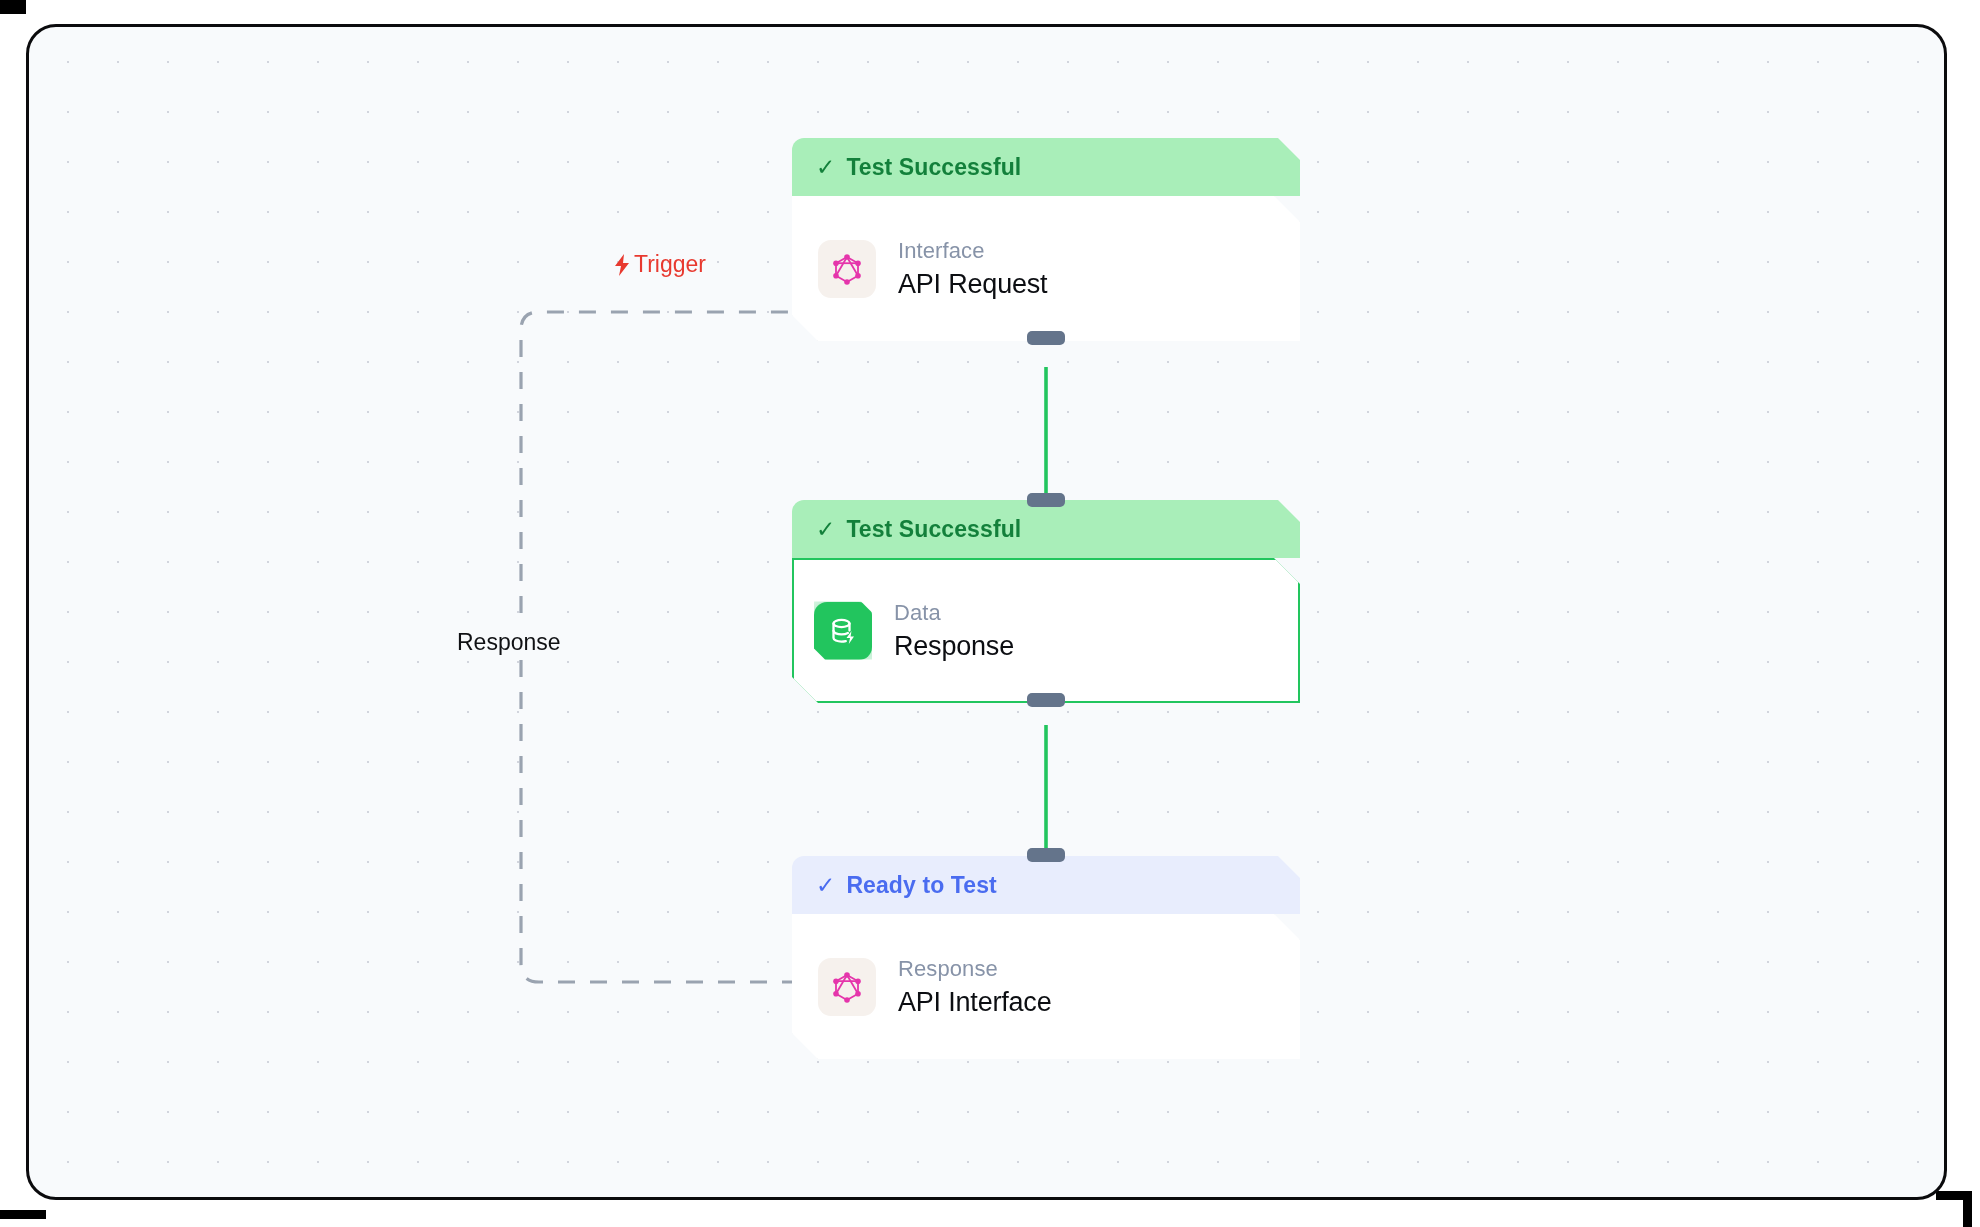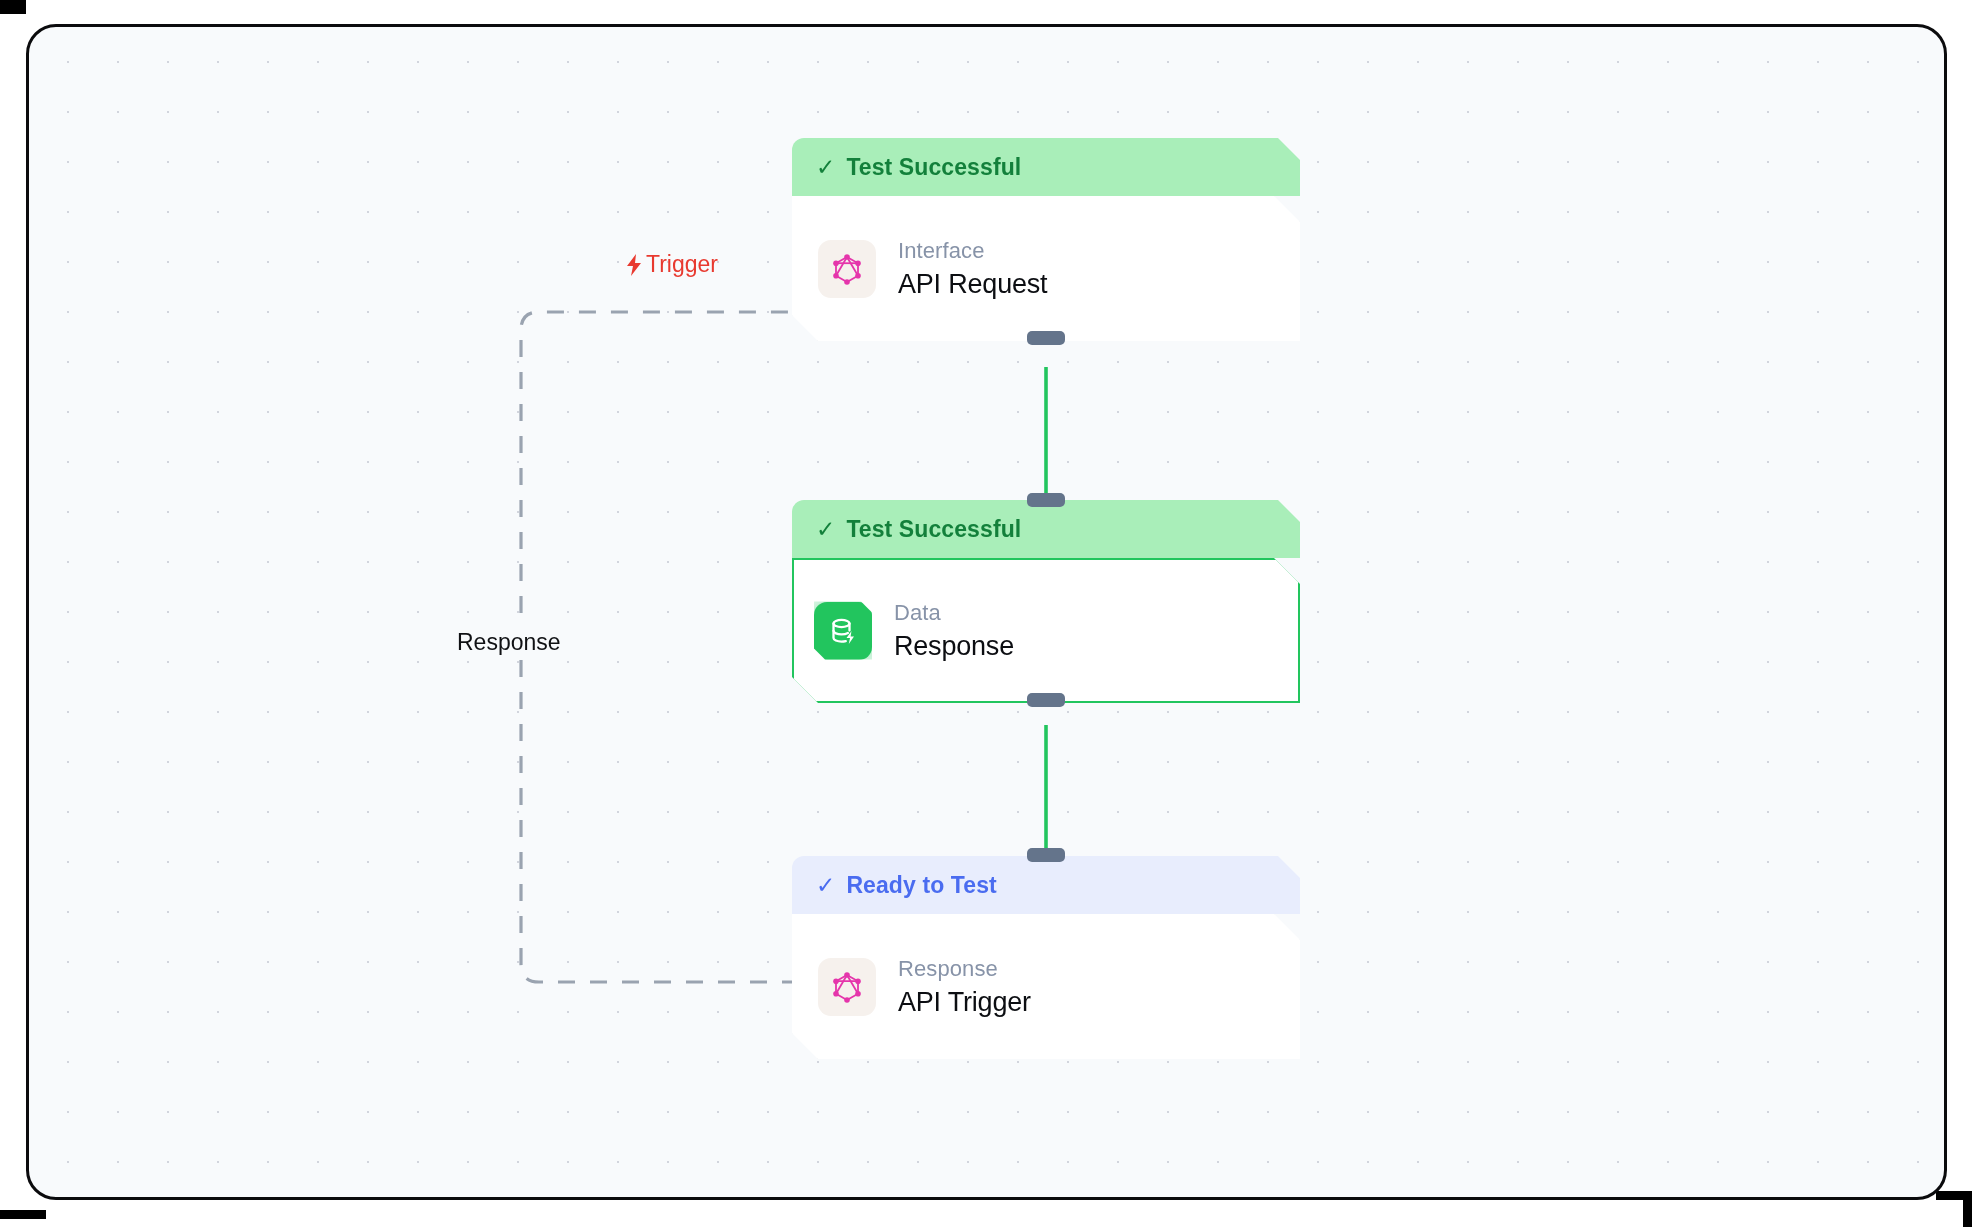--- a/index.html
+++ b/index.html
@@ -149,21 +149,21 @@
 
     <svg class="edges" width="1921" height="1176" viewBox="0 0 1921 1176">
 
       <path d="M 770 955 L 510 955 Q 492 955 492 937 L 492 303 Q 492 285 510 285 L 770 285" fill="none" stroke="#9aa3b0" stroke-width="3.2" stroke-dasharray="17 15" stroke-linecap="butt"></path>
 
       <path d="M 1017 340 L 1017 472" fill="none" stroke="#22c55e" stroke-width="3.6"></path>
 
       <path d="M 1017 698 L 1017 828" fill="none" stroke="#22c55e" stroke-width="3.6"></path>
     </svg>
 
-    <div class="edge-label label-trigger" style="left:596px; top:224px;">
+    <div class="edge-label label-trigger" style="left:584px; top:224px;">
       <svg width="19" height="24" viewBox="0 0 19 24">
         <path d="M11 1 L2 13 L8 13 L6 23 L16 10 L10 10 Z" fill="#e8392f"></path>
       </svg>
       <span>Trigger</span>
     </div>
 
     <div class="edge-label label-response" style="left:420px; top:600px;">
       <span>Response</span>
     </div>
 
@@ -255,19 +255,19 @@
               <circle cx="28" cy="11.2" r="2.8"></circle>
               <circle cx="28" cy="23.8" r="2.8"></circle>
               <circle cx="17" cy="30" r="2.8"></circle>
               <circle cx="6" cy="23.8" r="2.8"></circle>
               <circle cx="6" cy="11.2" r="2.8"></circle>
             </g>
           </svg>
         </div>
         <div class="node-text">
           <span class="node-kind">Response</span>
-          <span class="node-title">API Trigger</span>
+          <span class="node-title">API Interface</span>
         </div>
       </div>
     </div>
 
   </div>
 </div>
 
 </body></html>

